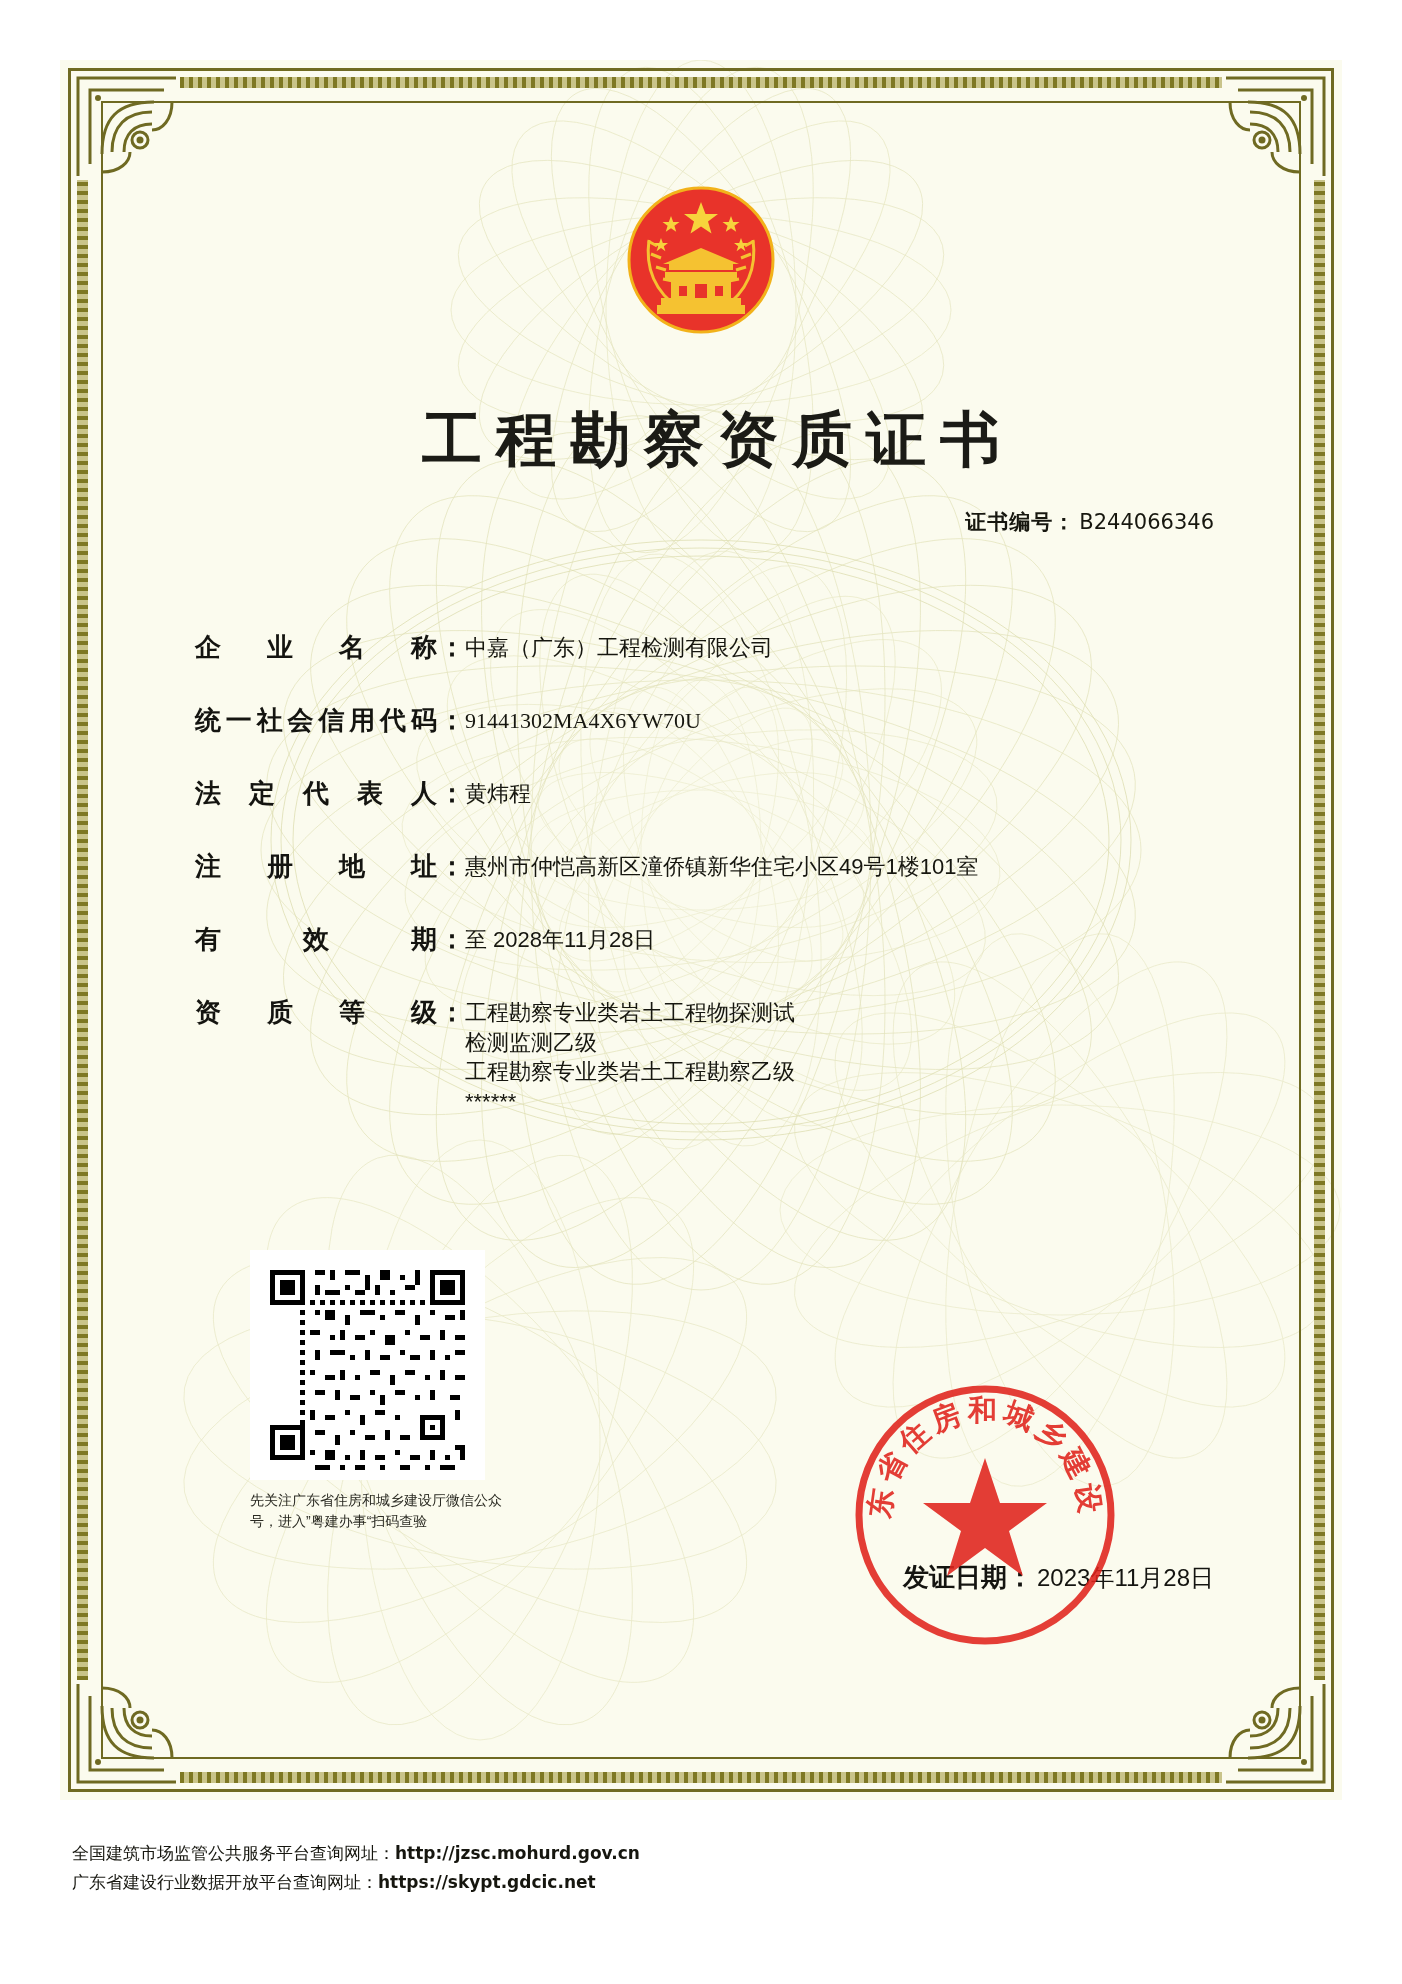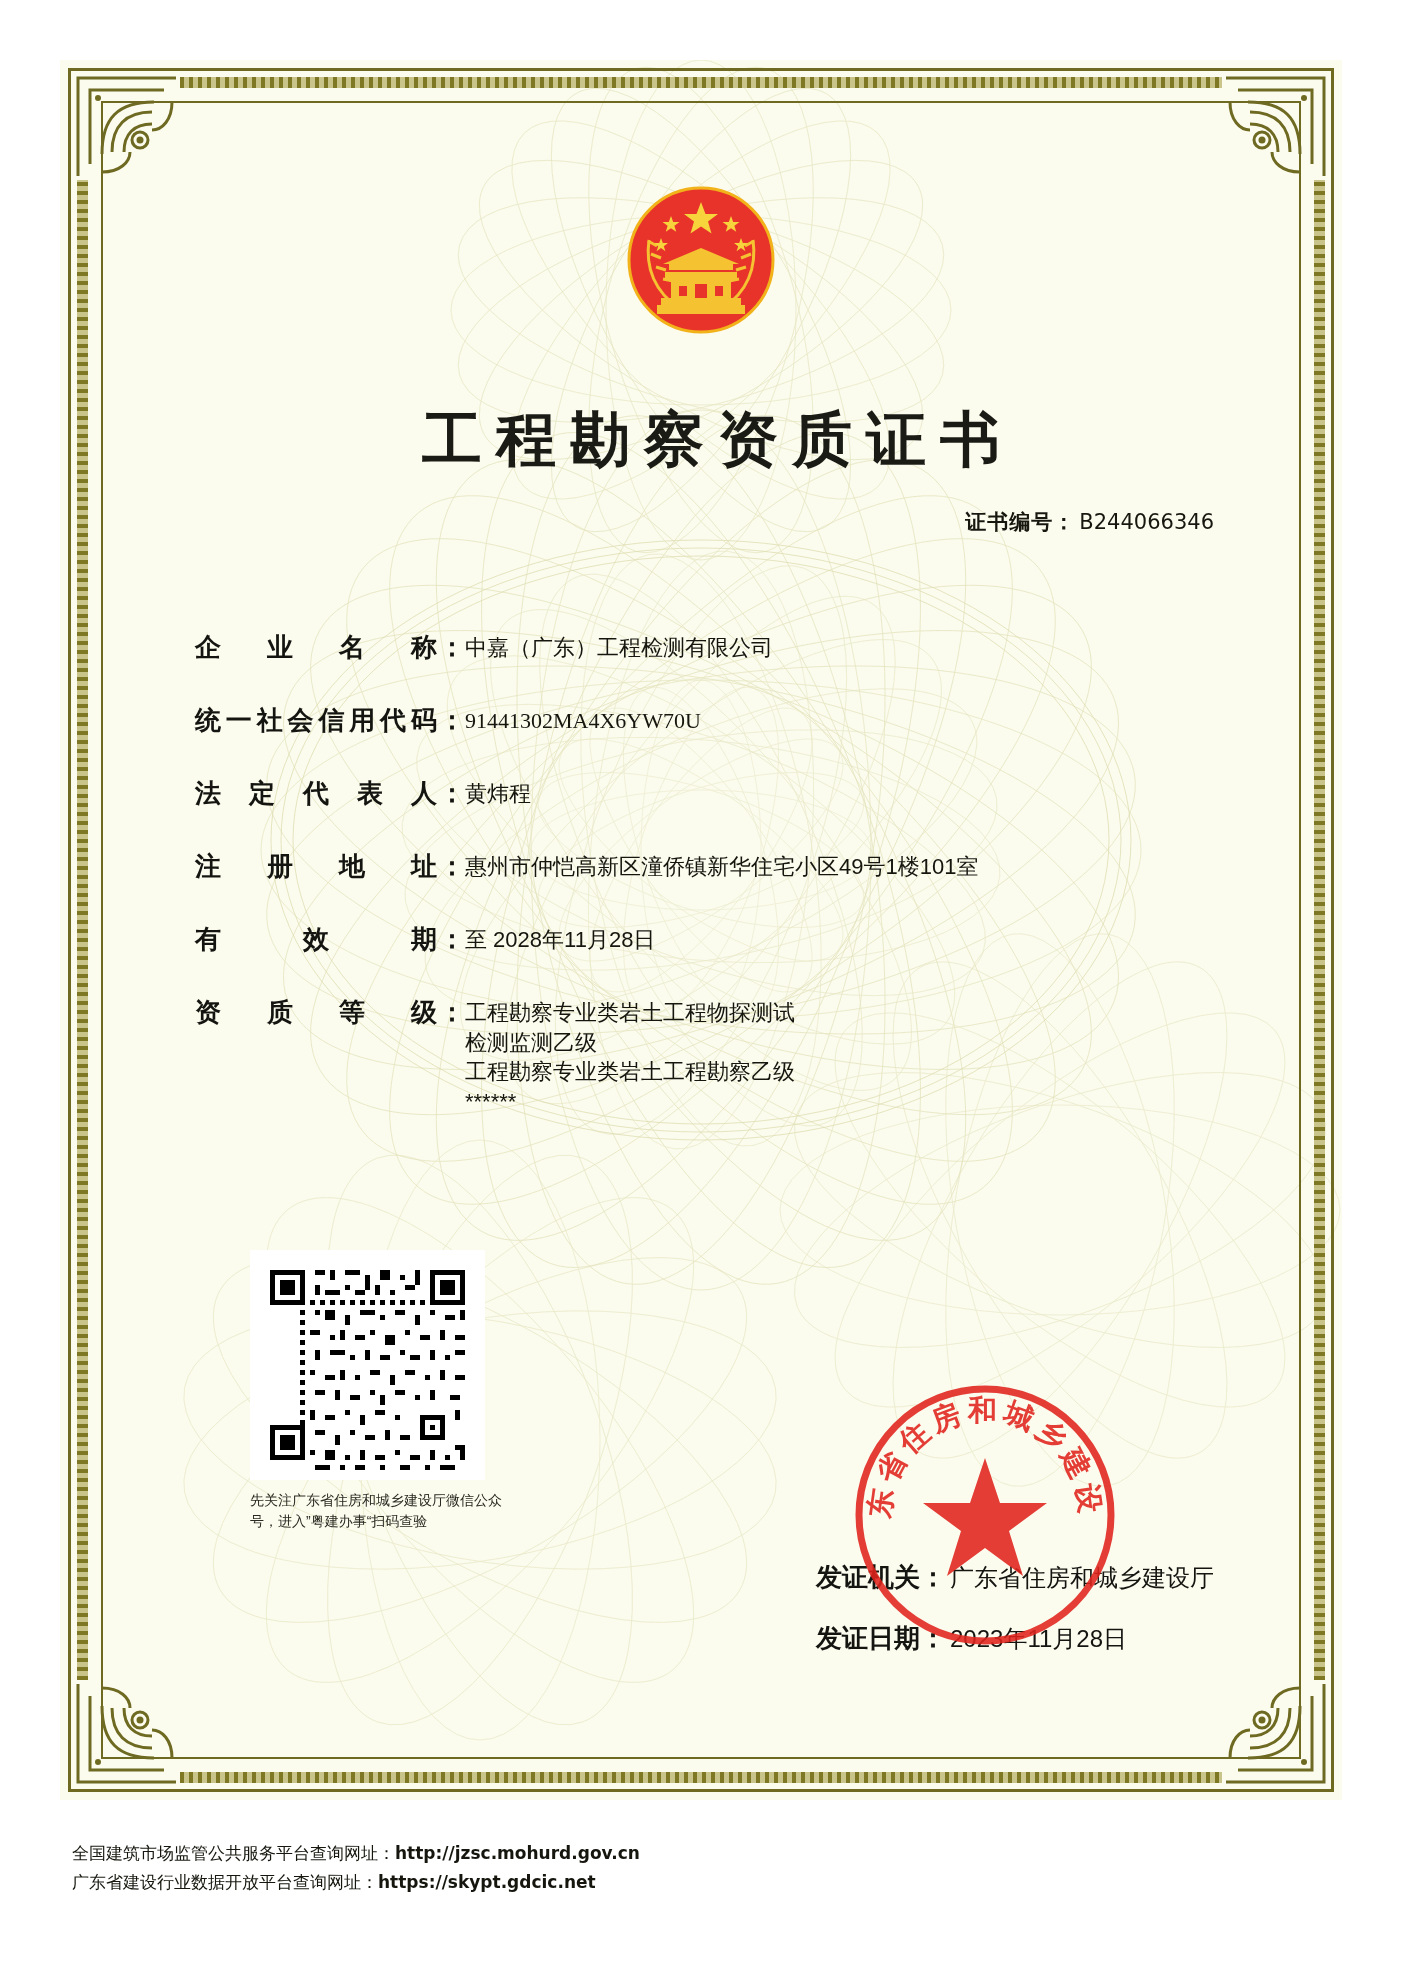--- a/index.html
+++ b/index.html
@@ -717,24 +717,20 @@
               <rect x="35" y="43" width="1" height="1"></rect>
             <rect x="38" y="43" width="3" height="1"></rect>
           </g>
         </svg>
       </div>
       <div class="qr-caption">先关注广东省住房和城乡建设厅微信公众号，进入”粤建办事“扫码查验</div>
     </div>
 
     <div class="issuer">
       <div class="issuer-row">
-        <span class="issuer-label">发证机关：</span>
-        <span class="issuer-value">广东省住房和城乡建设厅</span>
-      </div>
-      <div class="issuer-row">
         <span class="issuer-label">发证日期：</span>
         <span class="issuer-value">2023年11月28日</span>
       </div>
     </div>
 
     <div class="seal">
       <svg width="270" height="270" viewBox="0 0 270 270" xmlns="http://www.w3.org/2000/svg">
         <defs>
           <path id="sealarc" d="M 40 135 A 95 95 0 1 1 230 135"></path>
         </defs>

